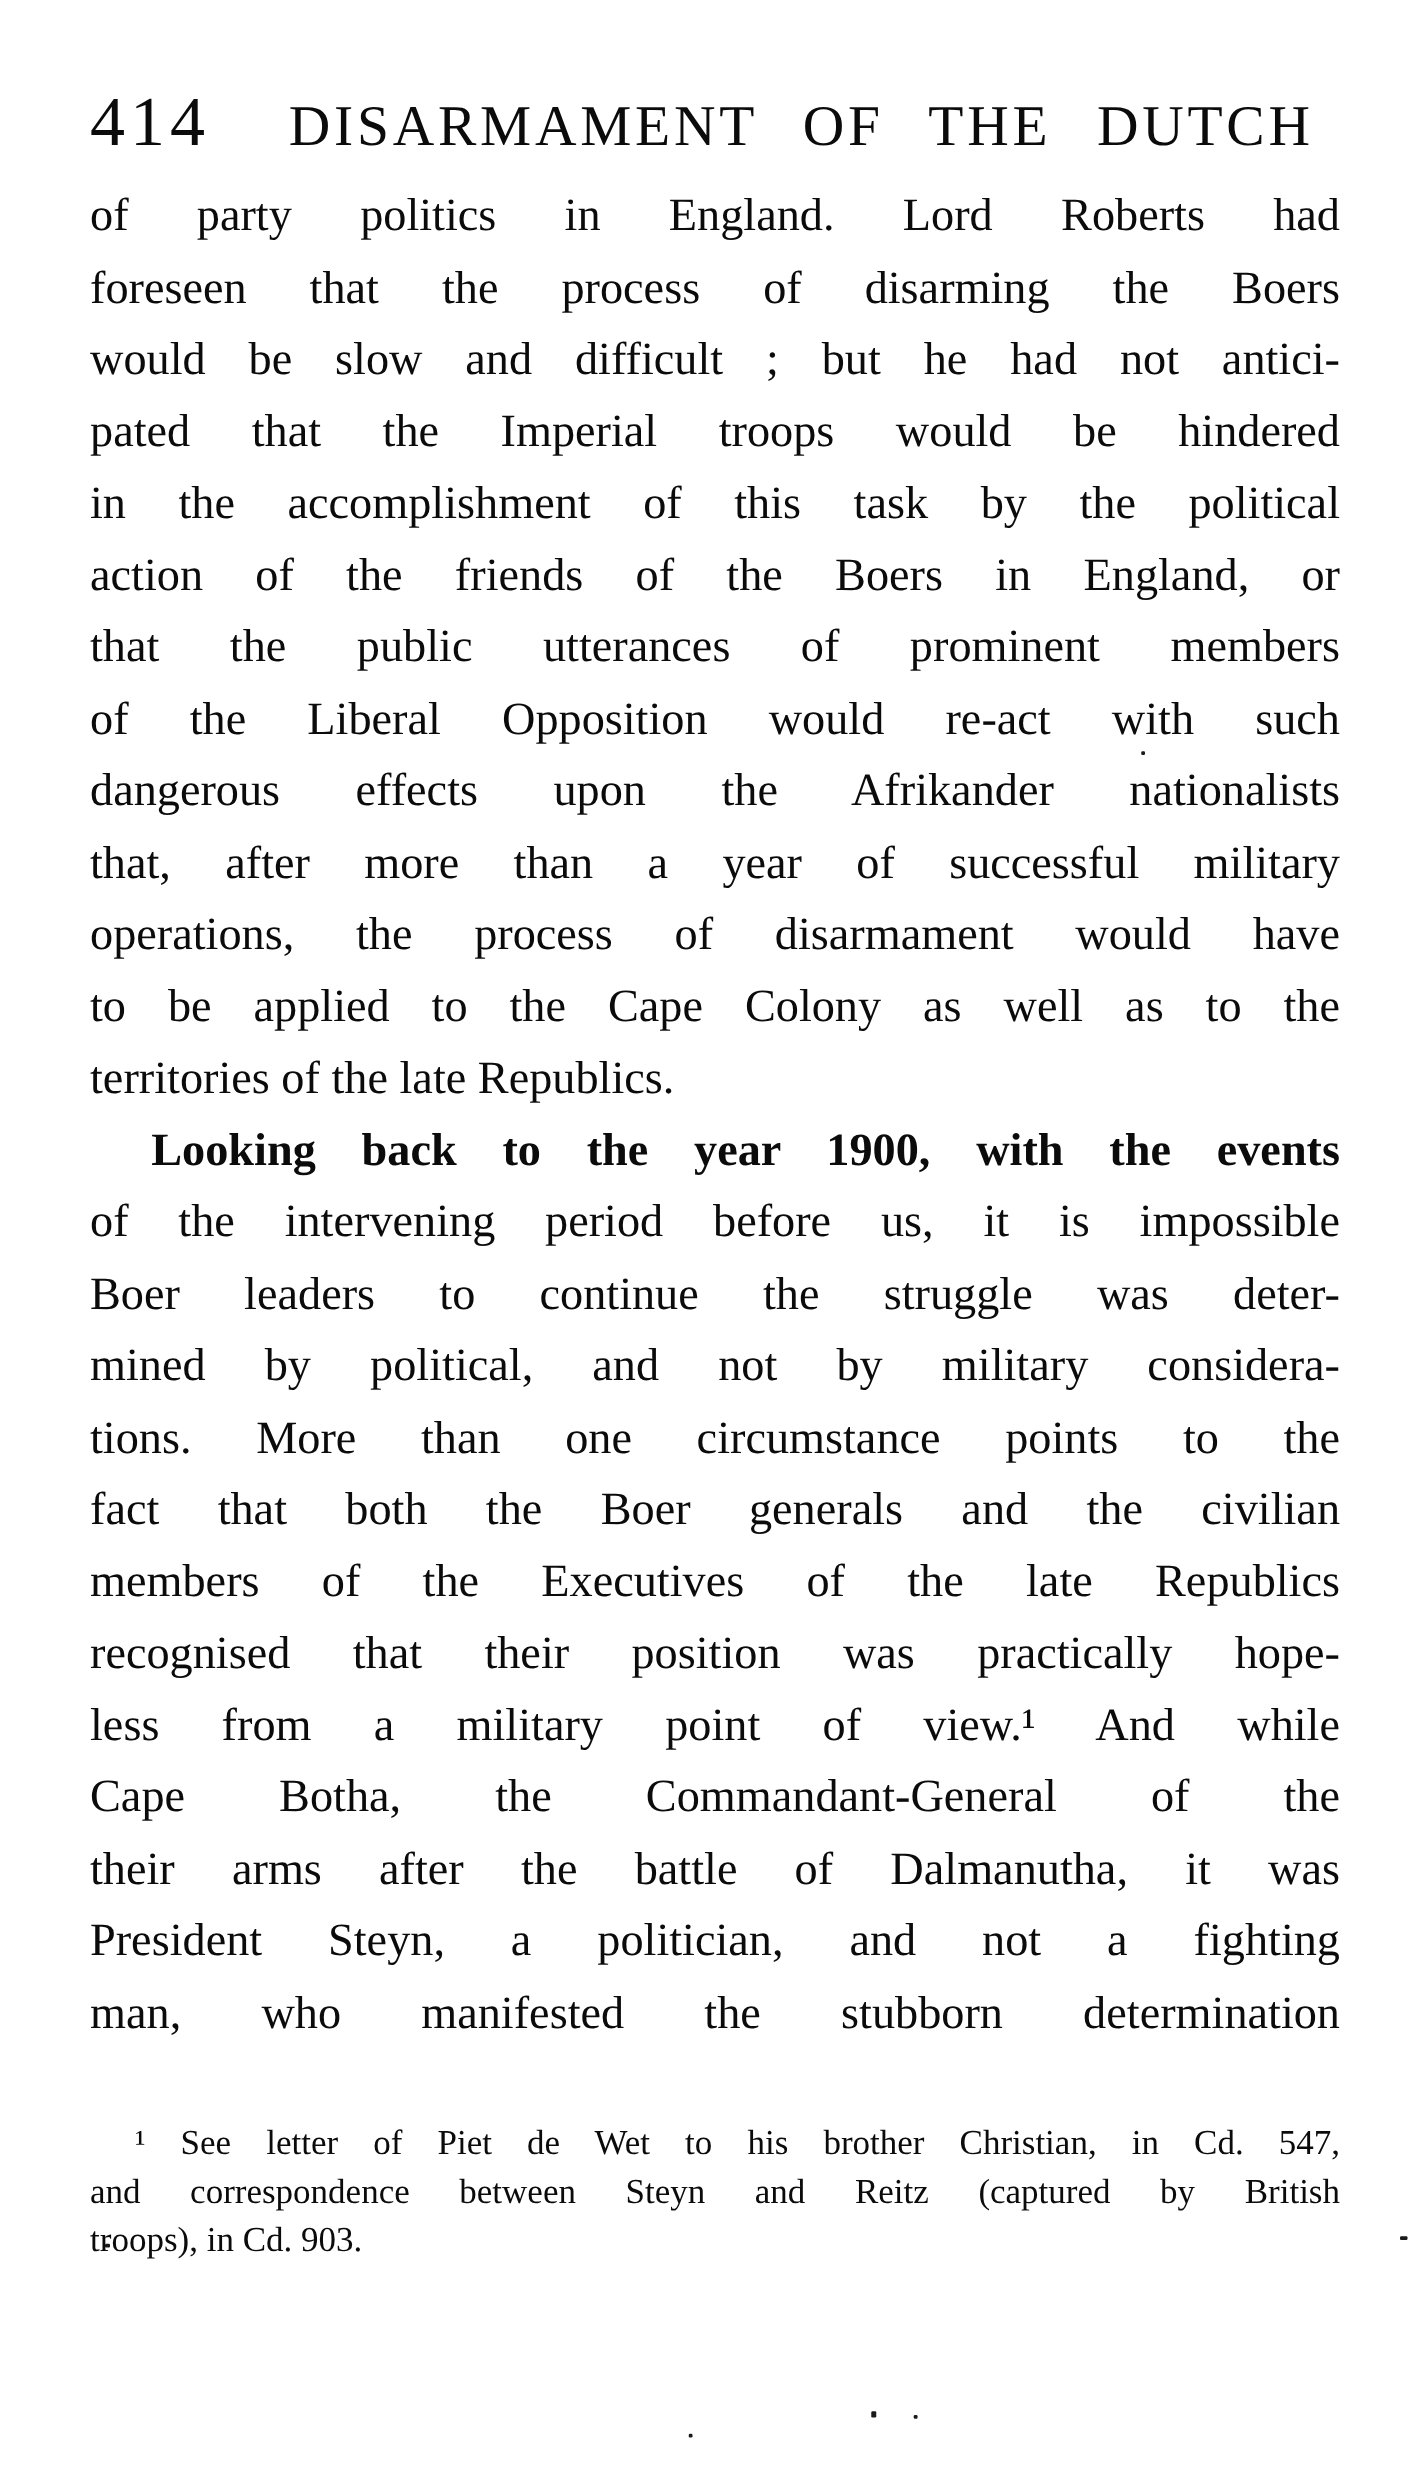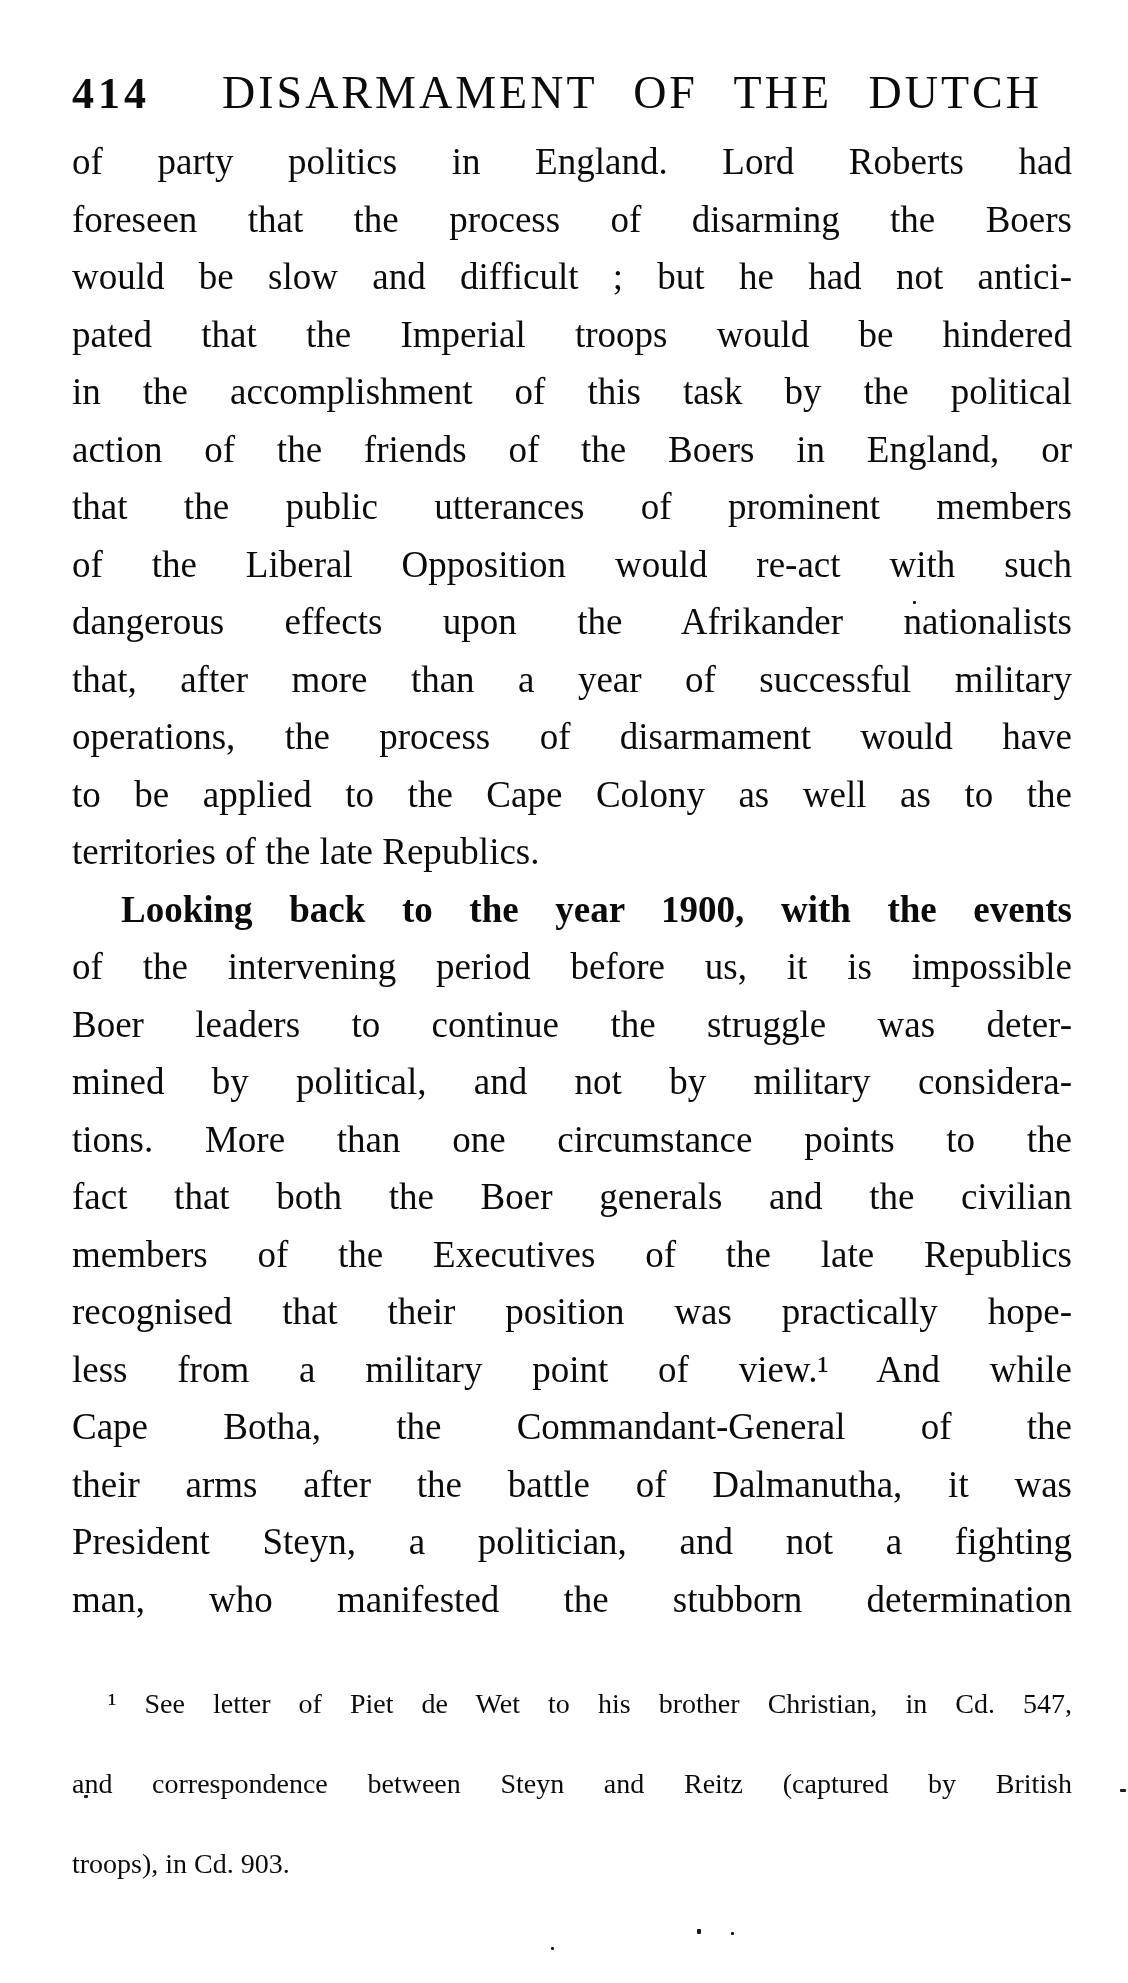--- a/index.html
+++ b/index.html
@@ -20,23 +20,23 @@
     padding: 66px 56px 0 72px;
   }
   
   .page-header {
     display: flex;
     align-items: baseline;
     width: 1000px;
     margin-bottom: 14px;
   }
   .page-number {
-    font-size: 44px;
+    font-size: 56px;
     letter-spacing: 4px;
-    font-weight: bold;
+    font-weight: normal;
   }
   .running-head {
     flex: 1;
     margin-left: 42px;
     text-align: center;
     font-size: 46px;
     letter-spacing: 3px;
     word-spacing: 22px;
     white-space: nowrap;
   }
@@ -59,21 +59,20 @@
   .para.no-justify-last .line:last-child { text-align-last: left; }
   
   .footnote {
     width: 1000px;
     margin-top: 56px;
     font-size: 28px;
   }
   .footnote .line {
     line-height: 39px;
     height: 39px;
-    margin-top: 41px;
   }
   .footnote.indent-first .line:first-child { text-indent: 36px; }
   .footnote.no-justify-last .line:last-child { text-align-last: left; }
   
   .speck {
     position: absolute;
     background: #1a1a1a;
     border-radius: 1px;
   }
   .speck.s1 { left: 697px; top: 1929px; width: 4px; height: 5px; }

